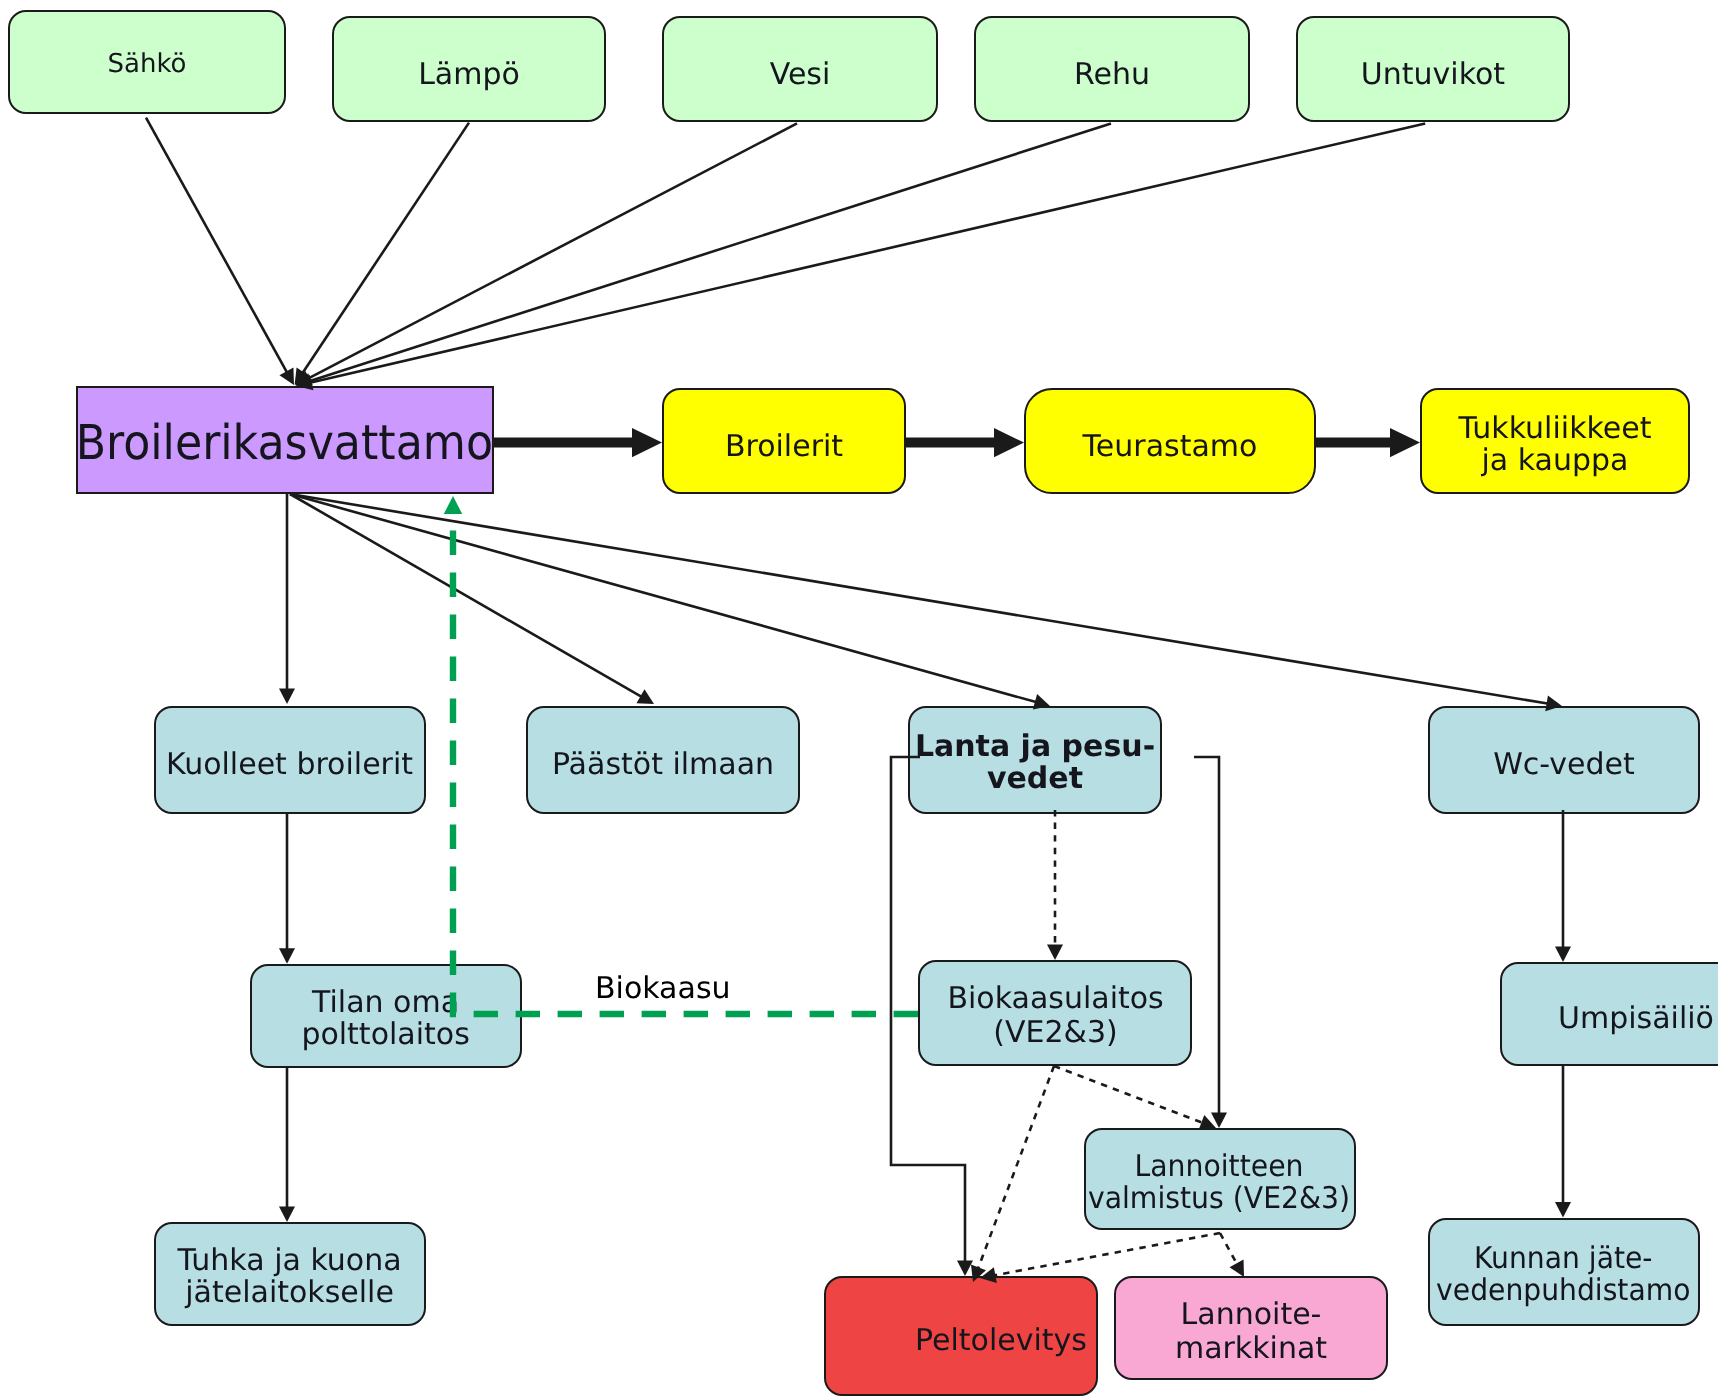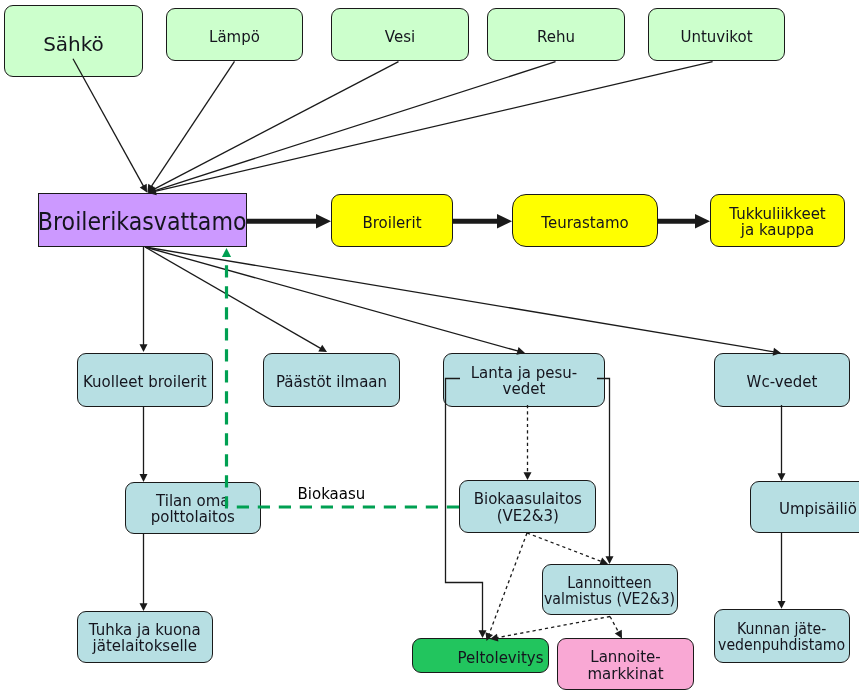--- a/index.html
+++ b/index.html
@@ -109,21 +109,21 @@
       </g>
     <g>
         <path d="M 459 507 L 226.5 507 L 226.5 254.75" fill="none" stroke="#00a052" stroke-width="3.2" stroke-dasharray="12.2,8.8" stroke-linecap="butt"></path>
         <polygon points="226.5,248 231.1,257 221.9,257" fill="#00a052"></polygon>
       </g>
     <foreignObject width="200" height="26" x="297.5" y="485">
       <div xmlns="http://www.w3.org/1999/xhtml" class="edgelbl" style="font-size: 15px;">Biokaasu</div>
     </foreignObject>
   </svg>
   <div id="nodes">
-  <div class="node" style="left: 4px; top: 5px; width: 139px; height: 72px; background: rgb(204, 255, 204); border-radius: 9px; font-size: 20px;">
+  <div class="node" style="left: 4px; top: 5px; width: 139px; height: 52px; background: rgb(204, 255, 204); border-radius: 9px; font-size: 13px;">
     <span class="lbl"><span class="ln">Sähkö</span></span>
   </div>
   <div class="node" style="left: 166px; top: 8px; width: 137px; height: 53px; background: rgb(204, 255, 204); border-radius: 9px; font-size: 15px;">
     <span class="lbl"><span class="ln">Lämpö</span></span>
   </div>
   <div class="node" style="left: 331px; top: 8px; width: 138px; height: 53px; background: rgb(204, 255, 204); border-radius: 9px; font-size: 15px;">
     <span class="lbl"><span class="ln">Vesi</span></span>
   </div>
   <div class="node" style="left: 487px; top: 8px; width: 138px; height: 53px; background: rgb(204, 255, 204); border-radius: 9px; font-size: 15px; text-align: right;">
     <span class="lbl"><span class="ln">Rehu</span></span>
@@ -142,42 +142,42 @@
   </div>
   <div class="node" style="left: 710px; top: 194px; width: 135px; height: 53px; background: rgb(255, 255, 0); border-radius: 9px; font-size: 15px;">
     <span class="lbl" style="transform: translateY(-1.2px) scaleX(1);"><span class="ln">Tukkuliikkeet</span><br><span class="ln">ja kauppa</span></span>
   </div>
   <div class="node" style="left: 76.5px; top: 352.8px; width: 136.5px; height: 54px; background: rgb(183, 223, 227); border-radius: 9px; font-size: 15px;">
     <span class="lbl"><span class="ln">Kuolleet broilerit</span></span>
   </div>
   <div class="node" style="left: 263px; top: 352.8px; width: 137px; height: 54px; background: rgb(183, 223, 227); border-radius: 9px; font-size: 15px;">
     <span class="lbl"><span class="ln">Päästöt ilmaan</span></span>
   </div>
-  <div class="node" style="left: 443px; top: 352.8px; width: 162px; height: 54px; background: rgb(183, 223, 227); border-radius: 9px; font-size: 15px;">
+  <div class="node" style="left: 454px; top: 352.8px; width: 127px; height: 54px; background: rgb(183, 223, 227); border-radius: 9px; font-size: 15px; font-weight: bold;">
     <span class="lbl" style="transform: translateY(-1.2px) scaleX(1);"><span class="ln">Lanta ja pesu-</span><br><span class="ln">vedet</span></span>
   </div>
   <div class="node" style="left: 714.2px; top: 352.8px; width: 135.6px; height: 54px; background: rgb(183, 223, 227); border-radius: 9px; font-size: 15px;">
     <span class="lbl"><span class="ln">Wc-vedet</span></span>
   </div>
   <div class="node" style="left: 76.8px; top: 481.9px; width: 136px; height: 51.7px; background: rgb(183, 223, 227); border-radius: 9px; font-size: 15px; margin-left: 48px;">
     <span class="lbl" style="transform: translateY(-1.2px) scaleX(1);"><span class="ln">Tilan oma</span><br><span class="ln">polttolaitos</span></span>
   </div>
   <div class="node" style="left: 459.3px; top: 479.8px; width: 137px; height: 53.2px; background: rgb(183, 223, 227); border-radius: 9px; font-size: 15px;">
     <span class="lbl" style="transform: translateY(-1.2px) scaleX(1);"><span class="ln">Biokaasulaitos</span><br><span class="ln">(VE2&amp;3)</span></span>
   </div>
   <div class="node" style="left: 714.2px; top: 480.9px; width: 135.6px; height: 52px; background: rgb(183, 223, 227); border-radius: 9px; font-size: 15px; margin-left: 36px;">
     <span class="lbl"><span class="ln">Umpisäiliö</span></span>
   </div>
   <div class="node" style="left: 76.8px; top: 610.8px; width: 136px; height: 51.9px; background: rgb(183, 223, 227); border-radius: 9px; font-size: 15px;">
     <span class="lbl" style="transform: translateY(-1.2px) scaleX(1);"><span class="ln">Tuhka ja kuona</span><br><span class="ln">jätelaitokselle</span></span>
   </div>
   <div class="node" style="left: 541.5px; top: 563.8px; width: 136.5px; height: 51.6px; background: rgb(183, 223, 227); border-radius: 9px; font-size: 15px;">
     <span class="lbl" style="transform: translateY(-1.2px) scaleX(0.943);"><span class="ln">Lannoitteen</span><br><span class="ln">valmistus (VE2&amp;3)</span></span>
   </div>
-  <div class="node" style="left: 412px; top: 638px; width: 137px; height: 35px; background: #22c55e; border-radius: 9px; font-size: 15px; padding-left: 40px;">
+  <div class="node" style="left: 412px; top: 638px; width: 137px; height: 60px; background: #ef4444; border-radius: 9px; font-size: 15px; padding-left: 40px;">
     <span class="lbl"><span class="ln">Peltolevitys</span></span>
   </div>
   <div class="node" style="left: 557px; top: 638px; width: 137px; height: 52px; background: #f9a8d4; border-radius: 9px; font-size: 15px; justify-content: center;">
     <span class="lbl" style="transform: translateY(-1.2px) scaleX(1);"><span class="ln">Lannoite-</span><br><span class="ln">markkinat</span></span>
   </div>
   <div class="node" style="left: 714.2px; top: 608.8px; width: 135.6px; height: 54.2px; background: rgb(183, 223, 227); border-radius: 9px; font-size: 15px;">
     <span class="lbl" style="transform: translateY(-1.2px) scaleX(0.94);"><span class="ln">Kunnan jäte-</span><br><span class="ln">vedenpuhdistamo</span></span>
   </div>
   </div>
 </div>

